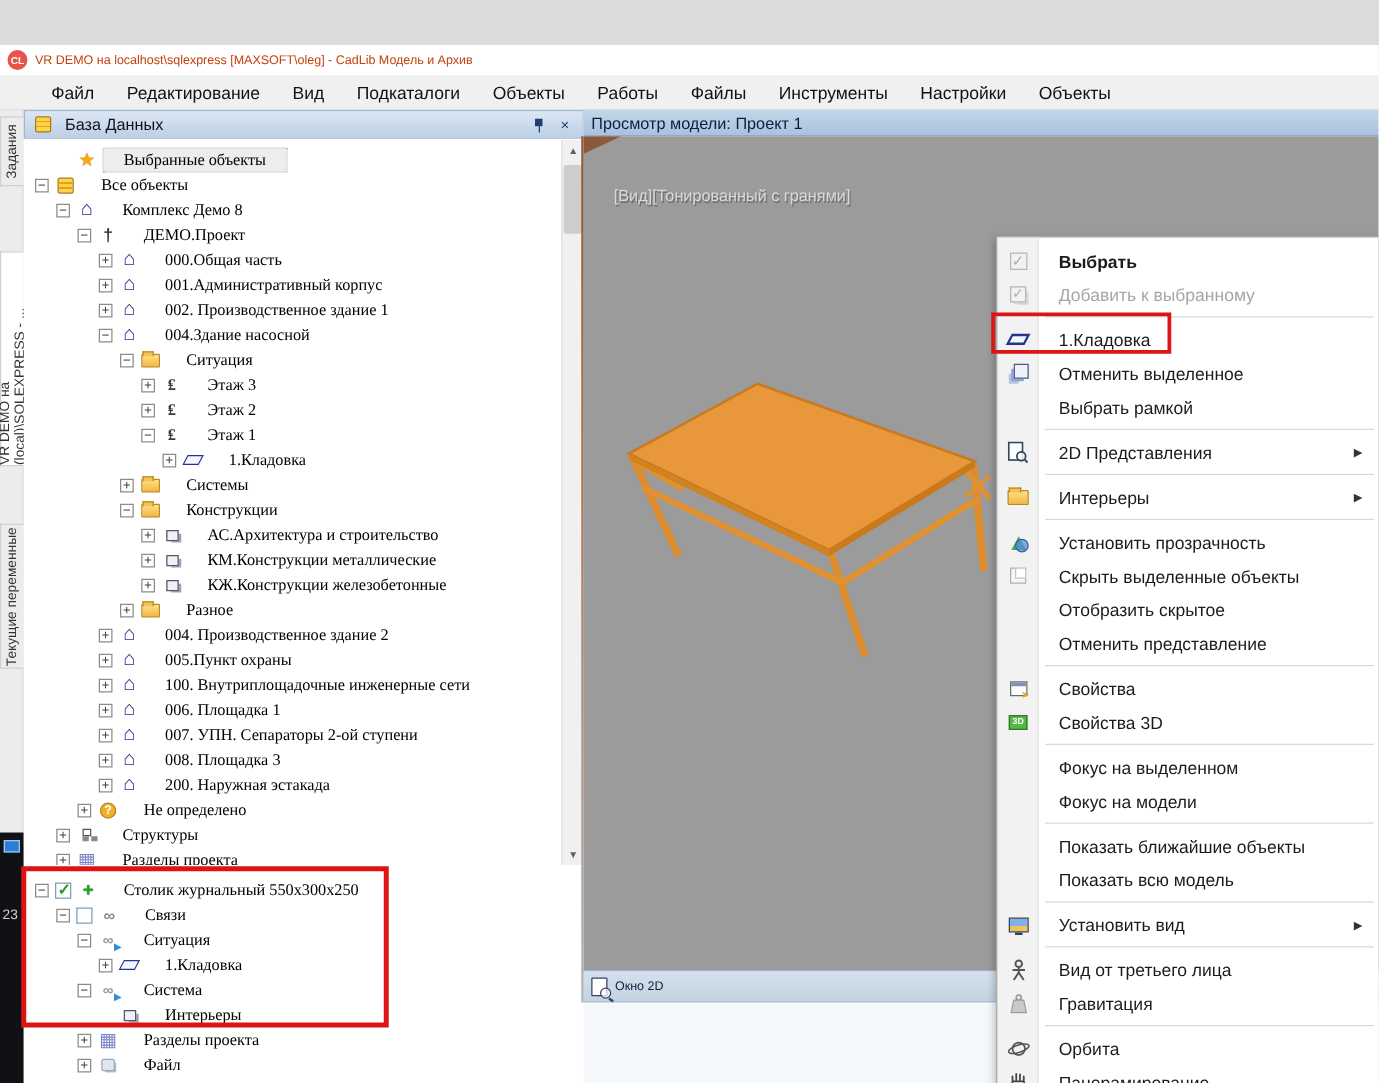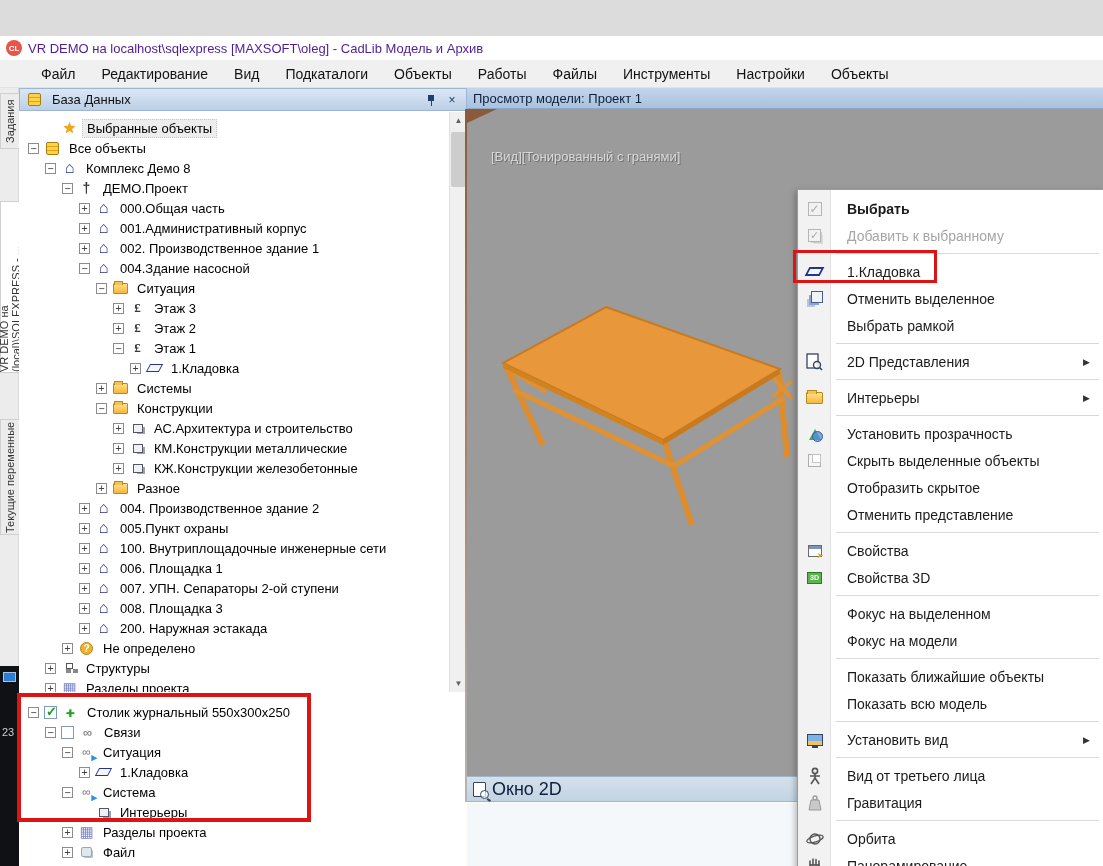--- a/index.html
+++ b/index.html
@@ -2,21 +2,21 @@
 <html><head>
 <meta charset="utf-8">
 <style>
   html,body{margin:0;padding:0;background:#dcdcdc;}
   *{box-sizing:border-box;font-family:"Liberation Sans",sans-serif;}
   #app{position:relative;width:1103px;height:866px;background:#fff;overflow:hidden;margin-top:36px;}
 
   
   .titlebar{position:absolute;left:0;top:0;width:1103px;height:24px;background:#fff;display:flex;align-items:center;padding-left:6px;gap:6px;}
   .logo{width:16px;height:16px;border-radius:50%;background:#e8534a;color:#fff;font-size:8px;font-weight:bold;display:flex;align-items:center;justify-content:center;}
-  .titlebar .t{font-size:13px;color:#4c1d95;}
+  .titlebar .t{font-size:10px;color:#c2410c;}
 
   
   .menubar{position:absolute;left:0;top:24px;width:1103px;height:28px;background:#f0f0f0;border-bottom:1px solid #e2e2e2;display:flex;align-items:center;padding-left:28px;}
   .menubar span{font-size:14px;color:#111;padding:4px 13px;cursor:default;}
 
   
   .sidestrip{position:absolute;left:0;top:52px;width:19px;height:578px;background:#ececec;border-right:1px solid #d8d8d8;}
   .vtab{position:absolute;left:0;width:19px;display:flex;align-items:center;justify-content:center;
         writing-mode:vertical-rl;transform:rotate(180deg);font-size:11px;color:#333;background:#ececec;border:1px solid #d0d0d0;border-left:none;}
   .vtab.active{background:#fff;}
@@ -35,21 +35,21 @@
 
   .treewrap{position:absolute;left:1px;top:24px;width:429px;height:580px;overflow:hidden;background:#fff;padding-top:6px;}
   .tree2wrap{position:absolute;left:1px;top:606px;width:446px;height:208px;overflow:hidden;background:#fff;padding-top:8px;}
 
   .trow{height:20px;display:flex;align-items:center;white-space:nowrap;font-size:13px;color:#000;}
   .indent{height:1px;flex:none;}
   .exp{flex:none;width:11px;height:11px;border:1px solid #8c8c8c;background:#fff;color:#444;font-size:10px;line-height:9px;text-align:center;margin-right:5px;font-family:"DejaVu Sans Mono",monospace;}
   .exp.none{visibility:hidden;}
   .cbx{flex:none;width:13px;height:13px;border:1px solid #7e9cb9;background:#fff;margin-right:5px;position:relative;}
   .cbx.checked::after{content:"✓";position:absolute;left:1px;top:-3px;color:#1e9e1e;font-size:13px;font-weight:bold;}
-  .lab{padding:1px 4px;}
+  .lab{padding:1px 16px;font-family:Liberation Serif, serif;}
   .trow.sel .lab{background:#ededed;border:1px dotted #c8c8c8;}
 
   
   .tic{flex:none;width:17px;height:15px;margin-right:4px;position:relative;display:flex;align-items:center;justify-content:center;}
   .ic-star{color:#f4a814;font-size:15px;text-shadow:0 0 1px #b97a00;}
   .ic-db{width:13px;height:13px;background:repeating-linear-gradient(#ffd24a 0 3px,#e0a415 3px 4px);border:1px solid #a87d10;border-radius:2px;}
   .ic-house{color:#26348d;font-size:16px;font-weight:bold;}
   .ic-crane{color:#333;font-size:14px;font-weight:bold;}
   .ic-folder{width:15px;height:11px;background:linear-gradient(#ffe08a,#f5b73d);border:1px solid #b98a1e;border-radius:1px;position:relative;}
   .ic-folder::before{content:"";position:absolute;left:0;top:-3px;width:7px;height:3px;background:#f5c254;border:1px solid #b98a1e;border-bottom:none;}
@@ -73,21 +73,21 @@
   .sthumb{position:absolute;left:1px;top:20px;width:15px;height:55px;background:#cdcdcd;border-radius:2px;}
 
   
   .viewport{position:absolute;left:467px;top:52px;width:636px;height:814px;background:#fff;}
   .vphdr{position:absolute;left:0;top:0;width:636px;height:21px;background:linear-gradient(#c3d5ea,#a9c2de);border-bottom:1px solid #8fa9c6;display:flex;align-items:center;padding-left:6px;}
   .vphdr .cap{font-size:13px;color:#0e1f3d;}
   .canvas3d{position:absolute;left:0;top:21px;width:636px;height:667px;background:#9b9b9b;overflow:hidden;}
   .corner-tri{position:absolute;left:0;top:0;width:0;height:0;border-top:14px solid #8a5a3a;border-right:30px solid transparent;}
   .overlay-label{position:absolute;left:24px;top:40px;font-size:13px;color:#d9d9d9;text-shadow:1px 1px 0 #6f6f6f;}
   .win2dbar{position:absolute;left:0;top:688px;width:636px;height:26px;background:linear-gradient(#d5e1ec,#c3d3e2);border-top:1px solid #9fb4c9;border-bottom:1px solid #9fb4c9;display:flex;align-items:center;gap:6px;padding-left:6px;}
-  .win2dbar .cap{font-size:18px;color:#0e1f3d;}
+  .win2dbar .cap{font-size:10px;color:#0e1f3d;}
   .docsearch{position:relative;width:13px;height:15px;border:1px solid #33455e;background:#fff;border-radius:1px;}
   .docsearch::before{content:"";position:absolute;right:-4px;bottom:-3px;width:7px;height:7px;border:1.5px solid #33455e;border-radius:50%;background:rgba(255,255,255,.7);}
   .docsearch::after{content:"";position:absolute;right:-6px;bottom:-5px;width:4px;height:1.5px;background:#33455e;transform:rotate(35deg);}
   .belowwhite{position:absolute;left:0;top:715px;width:636px;height:99px;background:#f4f8fb;}
   .vsplit{position:absolute;left:465px;top:73px;width:3px;height:693px;background:linear-gradient(#8a5a3a,#a8795a 40%,#b5b5b5);}
 
   
   .ctxmenu{position:absolute;left:797px;top:153px;width:306px;height:713px;background:#fff;border:1px solid #9a9a9a;border-right:none;box-shadow:-2px 2px 6px rgba(0,0,0,.25);overflow:hidden;}
   .ctxmenu .gutter{position:absolute;left:0;top:0;width:33px;height:100%;background:#f2f2f2;border-right:1px solid #e3e3e3;}
   .mitem{position:relative;height:27px;display:flex;align-items:center;cursor:default;}

